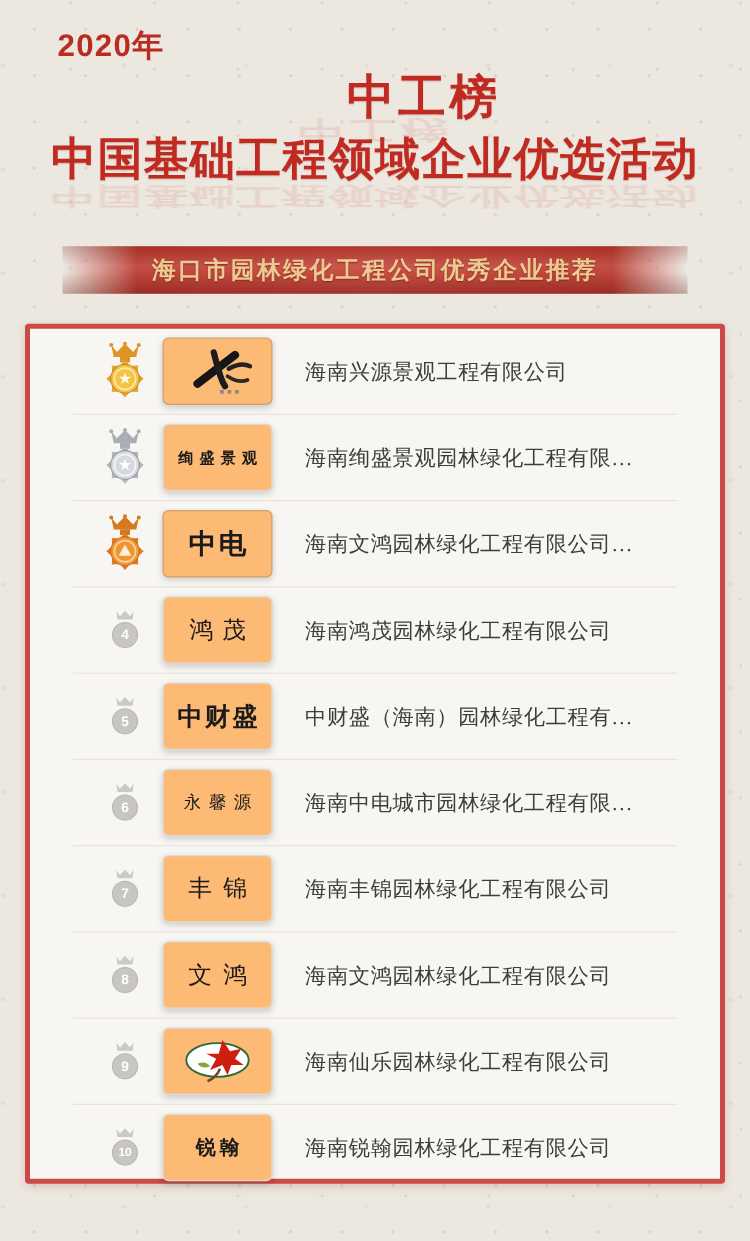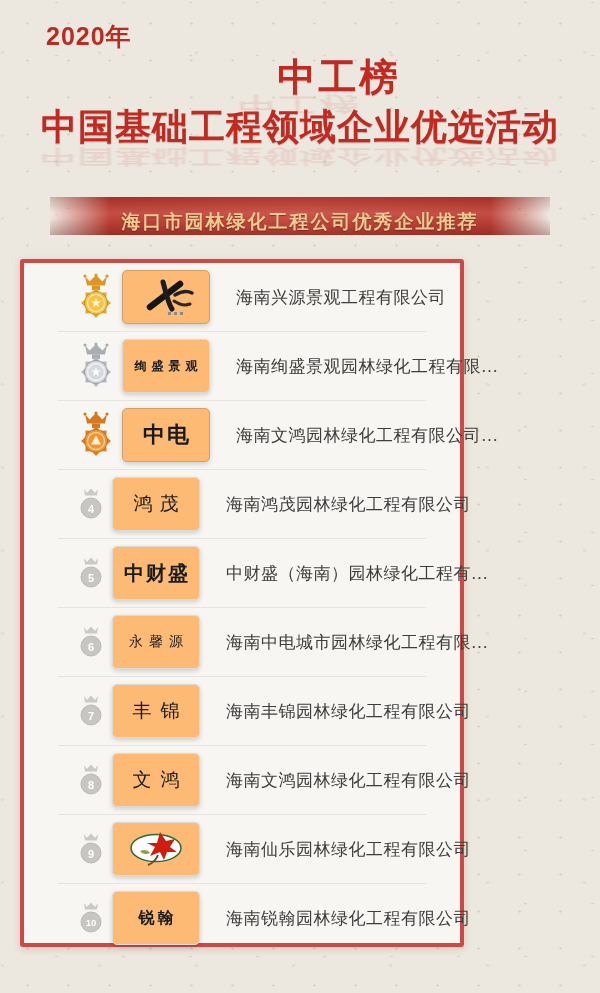--- a/index.html
+++ b/index.html
@@ -34,29 +34,29 @@
     font-weight:900;color:#c02a20;transform:scaleY(-0.55);
     opacity:.11;filter:blur(1px);pointer-events:none;
   }
   .refl1{top:78px;font-size:38px;letter-spacing:3px;}
   .refl2{top:132px;font-size:36px;letter-spacing:1px;}
   .ribbon{
     position:absolute;top:197px;left:50px;width:500px;height:38px;
     background-image:
       linear-gradient(180deg, rgba(90,10,8,.22) 0%, rgba(255,255,255,.10) 42%, rgba(255,255,255,.06) 55%, rgba(70,8,6,.28) 100%),
       linear-gradient(90deg, rgba(185,48,38,0) 0%, #bb3a2f 12%, #c4453a 50%, #bb3a2f 88%, rgba(185,48,38,0) 100%);
-    display:flex;align-items:flex-end;justify-content:center;
+    display:flex;align-items:center;justify-content:center;
   }
   .ribbon-text{
     font-family:"Liberation Serif",serif;font-weight:bold;
     font-size:19px;color:#eccb92;letter-spacing:2px;
     text-shadow:0 1px 1px rgba(90,15,10,.5);
   }
   .card{
-    position:absolute;top:259px;left:20px;width:444px;height:688px;
+    position:absolute;top:259px;left:20px;width:560px;height:688px;
     box-sizing:border-box;border:4px solid #cc4a45;border-radius:3px;
     background:#f7f6f3;
     box-shadow:0 2px 8px rgba(140,40,30,.18);
     text-align:center;
   }
   .row{height:68px;margin:0 34px;display:flex;align-items:center;}
   .row + .row{border-top:1px solid #e7e4df;}
   .medal-box{width:44px;margin-left:20px;display:flex;justify-content:center;align-items:center;}
   .logo-card{
     width:86px;height:52px;margin-left:8px;flex:none;

